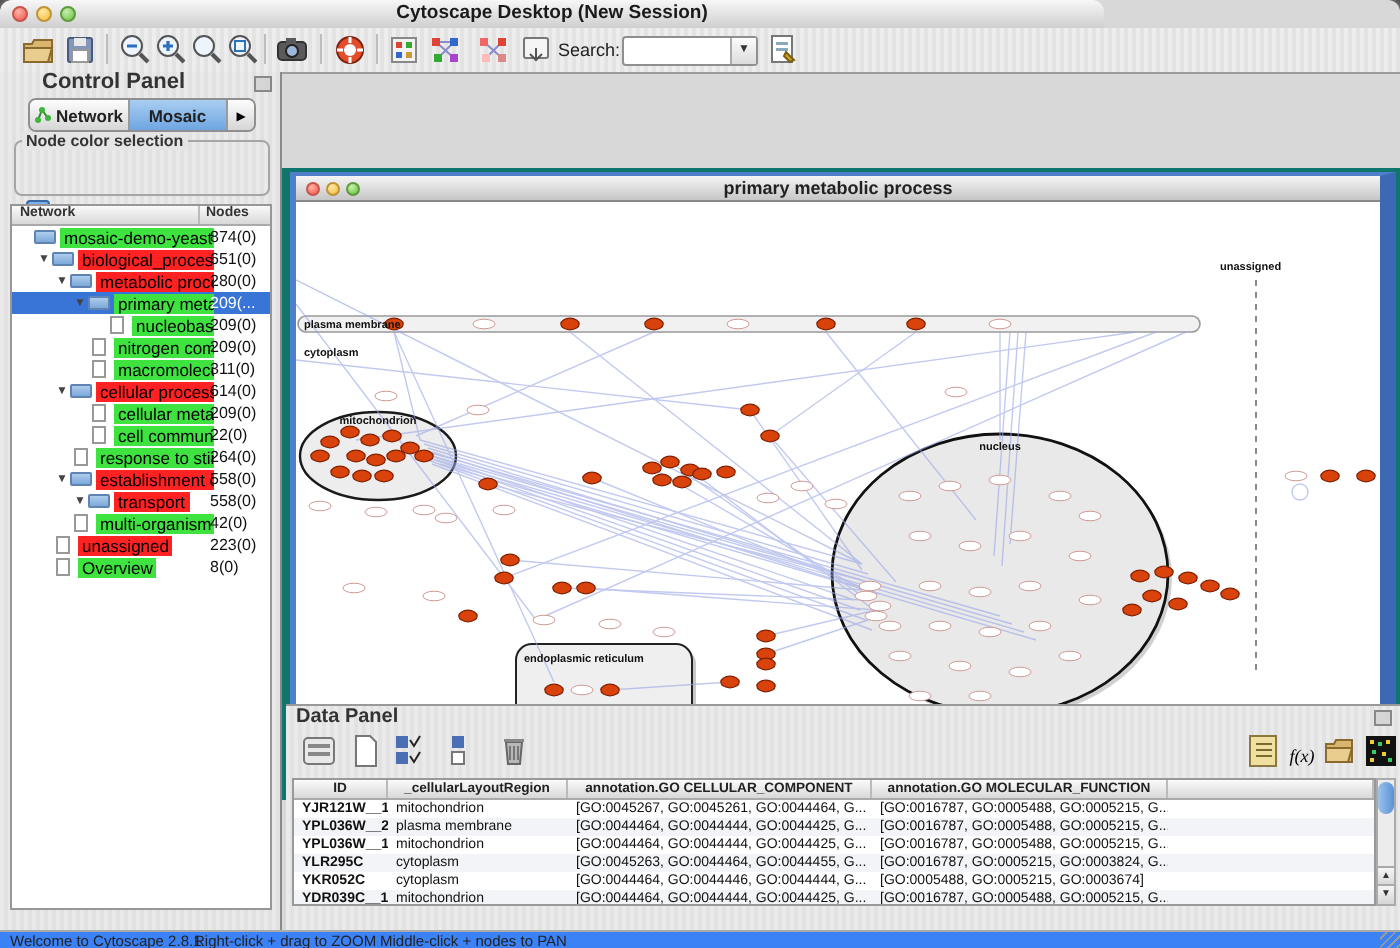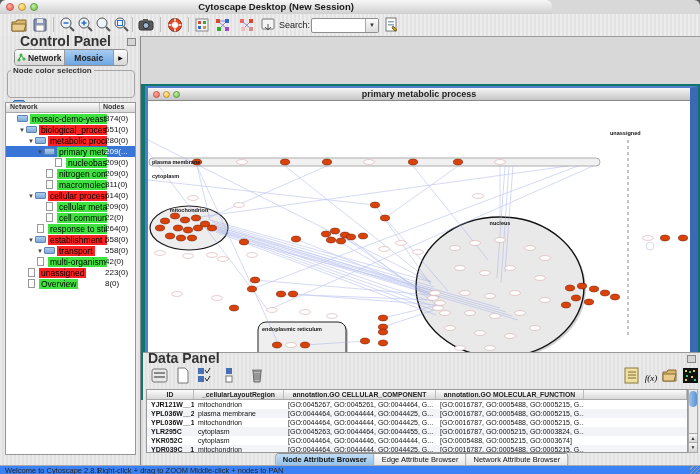--- a/index.html
+++ b/index.html
@@ -43,22 +43,22 @@
   
   .strip{position:absolute;left:4px;top:297px;width:555px;height:17px;}
   .strip > div{position:absolute;top:0;height:17px;}
   .s-art{left:13px;width:74px;background:#ececec;}
   .s-blue{background:linear-gradient(#4a79c0,#2f5ea6);}
   .s-can{background:#f2f3f6;border-top:1px solid #cfcfcf;box-sizing:border-box;}
   
   .control-panel{position:absolute;left:0;top:36px;width:141px;height:429px;
     background:repeating-linear-gradient(90deg,#e9e9e9 0 2px,#e1e1e1 2px 4px);
     border-right:1px solid #8a8a8a;box-sizing:border-box;}
-  .cp-header{position:absolute;left:16px;top:0;width:100%;height:11px;font-size:14px;font-weight:bold;
-    color:#333;line-height:11px;padding-left:4px;box-sizing:border-box;}
+  .cp-header{position:absolute;left:0;top:0;width:100%;height:11px;font-size:11px;font-weight:bold;
+    color:#333;line-height:11px;padding-left:21px;box-sizing:border-box;}
   .float-icon{position:absolute;right:4px;top:2px;width:7px;height:6px;border:1px solid #888;
     background:#d5d5d5;}
   .cp-tabs{position:absolute;left:14px;top:13px;width:112px;height:15px;display:flex;
     border:1px solid #8f8f8f;border-radius:4px;overflow:hidden;background:#e8e8e8;}
   .cp-tab{flex:1;display:flex;align-items:center;justify-content:center;font-size:8.5px;font-weight:bold;
     color:#222;background:linear-gradient(#fdfdfd,#d6d6d6);border-right:1px solid #9a9a9a;gap:2px;}
   .cp-tab.on{background:linear-gradient(#a9cdf1,#6ea6e2);}
   .cp-tab-arrow{width:13px;display:flex;align-items:center;justify-content:center;font-size:6px;
     background:linear-gradient(#fdfdfd,#d6d6d6);}
   .groupbox{position:absolute;left:7px;top:34px;width:126px;height:26px;border:1px solid #a5a5a5;
@@ -90,21 +90,21 @@
   .ticon.page{width:7px;height:9px;background:#fff;border:1px solid #999;margin:0 4px 0 2px;}
   .tlabel{font-size:8.5px;line-height:10px;padding:0 2px;color:#000;overflow:hidden;flex:0 1 auto;}
   .tlabel.green{background:#3fe33f;}
   .tlabel.red{background:#ff2222;}
   .tnodes{position:absolute;left:99px;font-size:8px;color:#111;}
   .trow.sel .tnodes{color:#fff;}
   
   .data-panel{position:absolute;left:143px;top:352px;width:557px;height:113px;
     background:repeating-linear-gradient(90deg,#eaeaea 0 2px,#e2e2e2 2px 4px);border-top:1px solid #999;
     box-sizing:border-box;}
-  .dp-header{position:absolute;left:0;top:0;width:100%;height:11px;font-size:14px;font-weight:bold;
+  .dp-header{position:absolute;left:0;top:0;width:100%;height:11px;font-size:10px;font-weight:bold;
     color:#333;line-height:11px;padding-left:5px;box-sizing:border-box;}
   .dbtn{position:absolute;top:14px;width:20px;height:19px;background:none;border:0;padding:0;}
   .dp-table{position:absolute;left:3px;top:36px;width:542px;height:64px;background:#fff;
     border:1px solid #999;box-sizing:border-box;overflow:hidden;}
   .dhead{display:grid;grid-template-columns:47px 90px 152px 148px 1fr;height:9px;
     background:linear-gradient(#fbfbfb,#d8d8d8);border-bottom:1px solid #aaa;}
   .dhead span{font-size:6.8px;font-weight:bold;color:#222;text-align:center;border-right:1px solid #bbb;
     overflow:hidden;line-height:9px;}
   .drow{display:grid;grid-template-columns:47px 90px 152px 148px 1fr;height:9.1px;font-size:7px;
     color:#111;line-height:9px;}
@@ -716,25 +716,20 @@
             <span>[GO:0016787, GO:0005488, GO:0005215, G...</span>
             <span></span>
           </div>
         </div>
     </div>
     <div class="dp-scroll">
       <div class="dthumb"></div>
       <div class="darr" style="bottom:9px">▲</div>
       <div class="darr" style="bottom:0">▼</div>
     </div>
-    <div class="btabs">
-        <span class="btab on">Node Attribute Browser</span>
-        <span class="btab">Edge Attribute Browser</span>
-        <span class="btab">Network Attribute Browser</span>
-      </div>
   </div>
 
   <div class="statusbar">
     <span style="left:5px">Welcome to Cytoscape 2.8.1</span>
     <span style="left:97px">Right-click + drag to ZOOM</span>
     <span style="left:190px">Middle-click + nodes to PAN</span>
     <span class="grip"></span>
   </div>
 
 </div>

